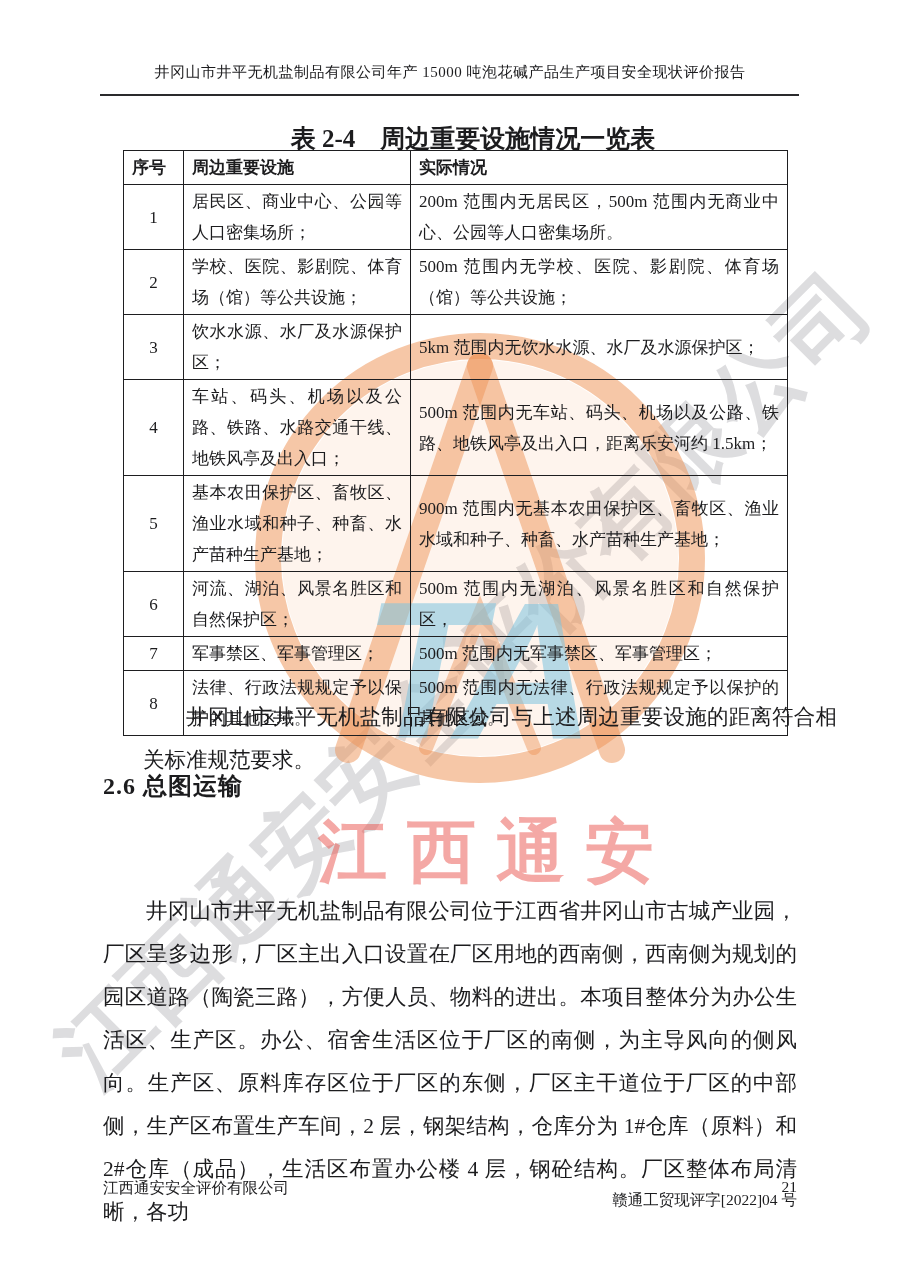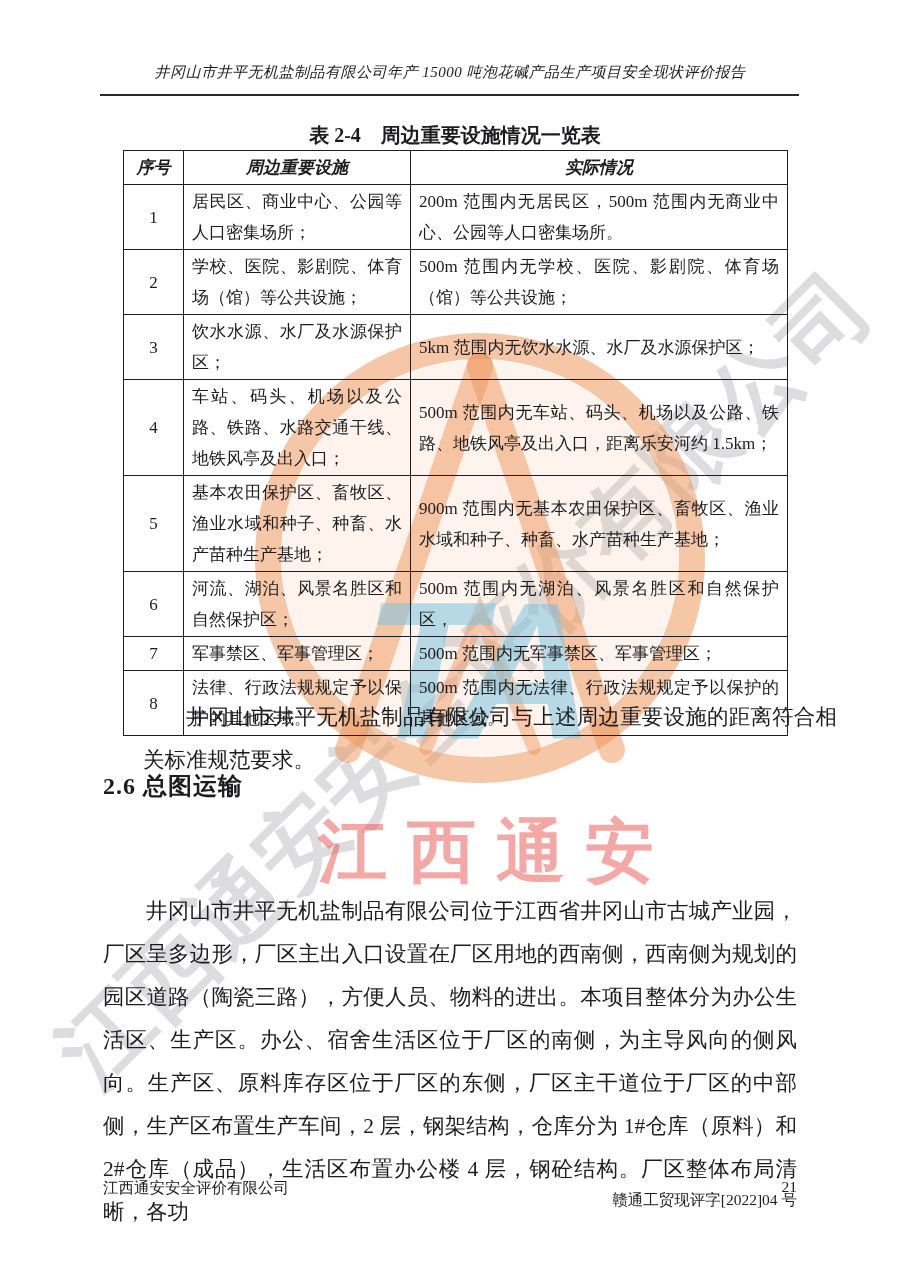--- a/index.html
+++ b/index.html
@@ -29,48 +29,48 @@
     position:absolute;left:318px;top:806px;
     font-family:"Liberation Sans","DejaVu Sans",sans-serif;
     font-size:69px;font-weight:bold;letter-spacing:20px;
     color:rgba(233,82,75,0.50);
     white-space:nowrap;
   }
 
   
   .doc-header{
     position:absolute;left:103px;top:63px;width:694px;
-    text-align:center;font-size:15px;letter-spacing:0.5px;font-style:italic;
+    text-align:center;font-size:15px;letter-spacing:0.5px;
   }
   .header-rule{
     position:absolute;left:100px;top:94px;width:699px;height:2px;
     background:#2a2a2c;
   }
 
   
   .tbl-caption{
-    position:absolute;left:123px;top:122px;width:664px;
-    text-align:center;font-size:20px;font-weight:bold;
+    position:absolute;left:141px;top:122px;width:664px;
+    text-align:center;font-size:25px;font-weight:bold;
   }
   table.facilities{
     position:absolute;left:123px;top:150px;width:664px;
     border-collapse:collapse;table-layout:fixed;
     font-size:17px;
   }
   table.facilities col.c1{width:60px;}
   table.facilities col.c2{width:227px;}
   table.facilities col.c3{width:377px;}
   table.facilities th,table.facilities td{
     border:1.6px solid #1e1e20;
     vertical-align:middle;
     line-height:31px;
     padding:1px 8px;
     background:transparent;
   }
-  table.facilities th{font-weight:bold;text-align:center;height:30px;font-style:italic;}
+  table.facilities th{font-weight:bold;text-align:left;height:30px;}
   td.cell-no{text-align:center;}
   td.cell-fac,td.cell-act{text-align:justify;text-justify:inter-ideograph;}
   tbody tr:nth-child(1){height:61px;}
   tbody tr:nth-child(2){height:63px;}
   tbody tr:nth-child(3){height:38px;}
   tbody tr:nth-child(4){height:96px;}
   tbody tr:nth-child(5){height:96px;}
   tbody tr:nth-child(6){height:62px;}
   tbody tr:nth-child(7){height:33px;}
   tbody tr:nth-child(8){height:63px;}

